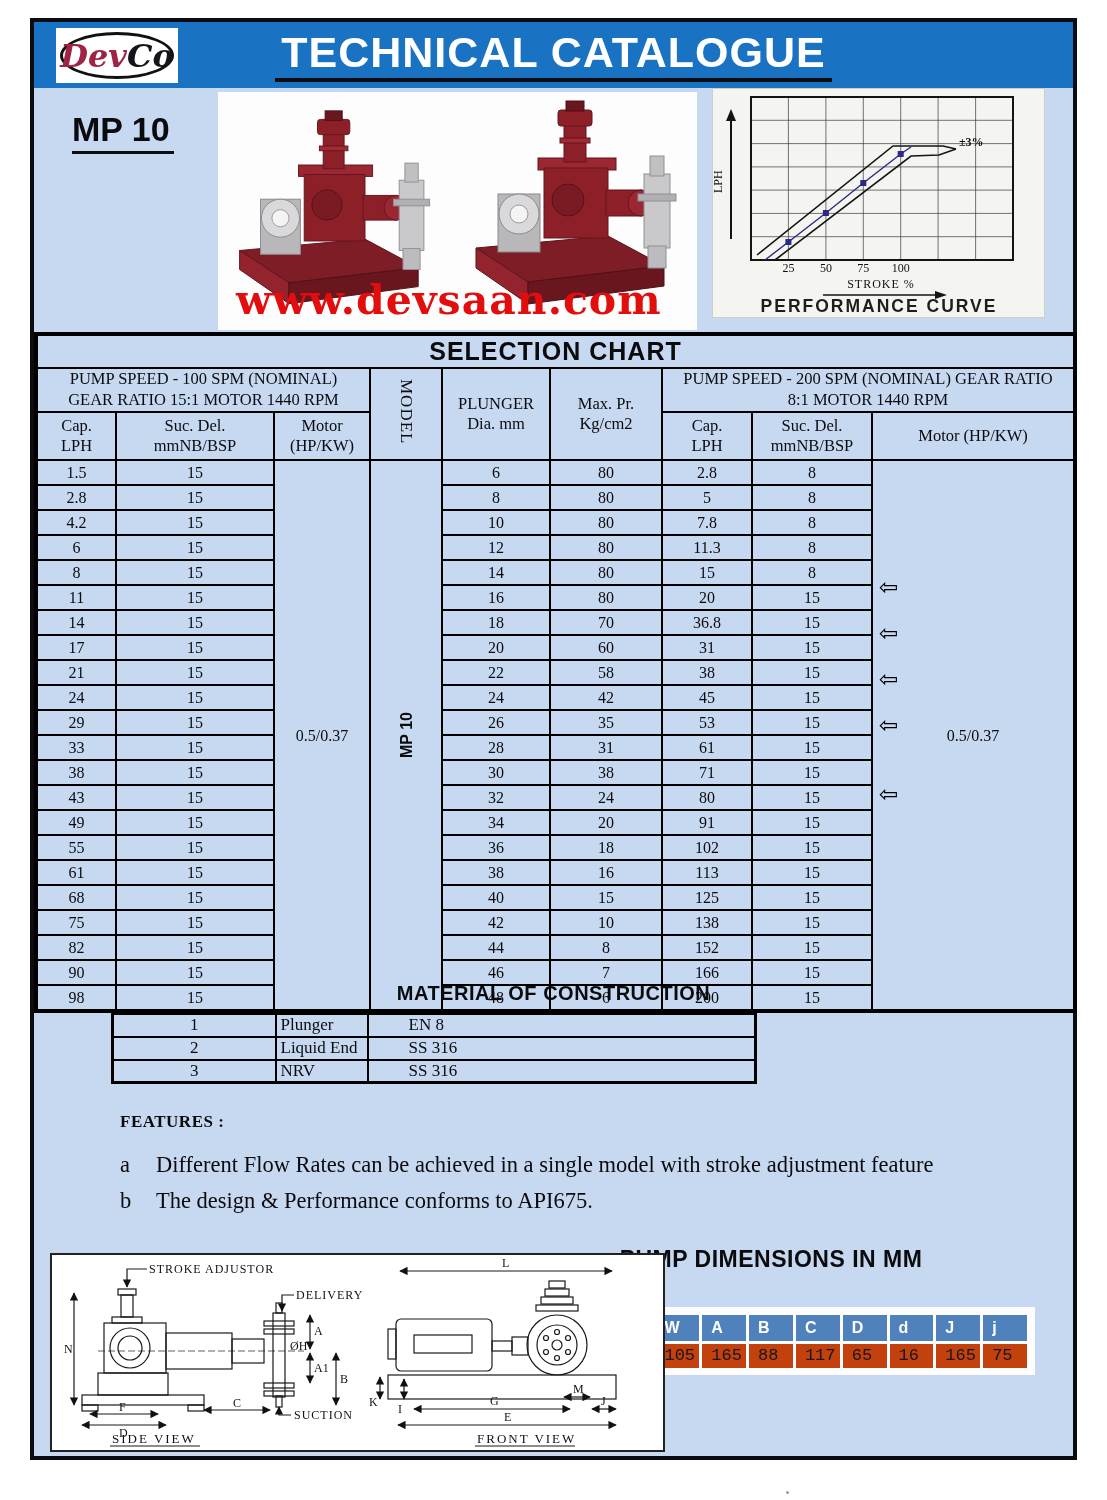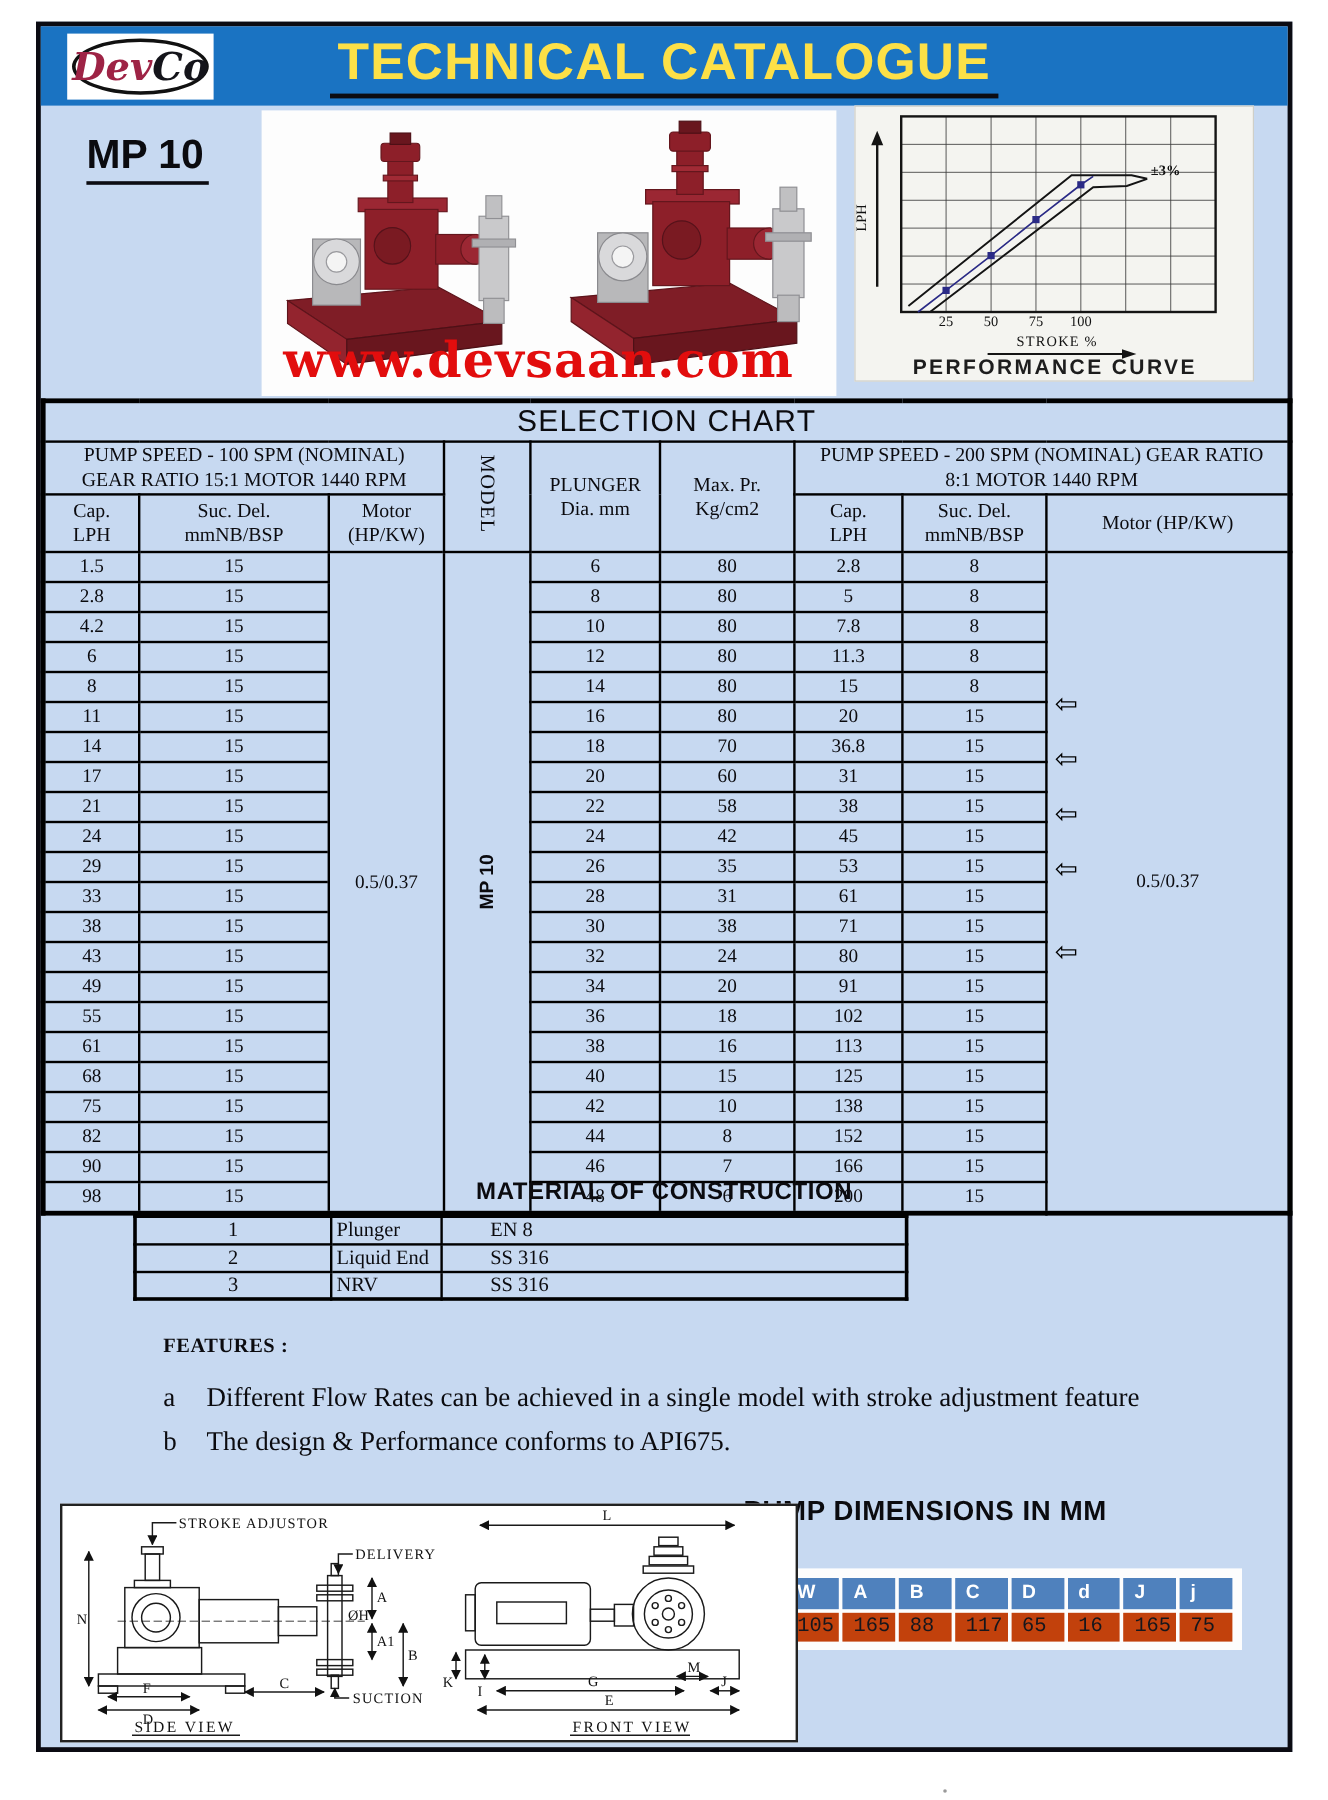--- a/index.html
+++ b/index.html
@@ -12,21 +12,21 @@
   
   .topbar{position:absolute;left:0;top:0;width:100%;height:66px;background:#1a73c2;}
   .logo-box{position:absolute;left:22px;top:6px;width:122px;height:55px;background:#ffffff;}
   .logo-ellipse{position:absolute;left:4px;top:4px;right:4px;bottom:4px;border:3px solid #111;
                 border-radius:50%;display:flex;align-items:center;justify-content:center;
                 font-family:"DejaVu Serif",serif;font-style:italic;font-size:32px;font-weight:bold;}
   .logo-dev{color:#9e2345;}
   .logo-co{color:#14141a;}
   .main-title-wrap{position:absolute;left:0;top:0;width:100%;height:66px;text-align:center;}
   .main-title{display:inline-block;margin-top:6px;font-family:"Liberation Sans",sans-serif;
-              font-weight:bold;font-size:43px;letter-spacing:1px;color:#fde047;
+              font-weight:bold;font-size:43px;letter-spacing:1px;color:#ffffff;
               border-bottom:4px solid #0c0c12;padding:0 6px 1px 6px;}
 
   
   .model-label{position:absolute;left:38px;top:88px;font-family:"Liberation Sans",sans-serif;
                font-weight:bold;font-size:34px;border-bottom:3px solid #0c0c12;padding:0 4px 2px 0;}
 
   
   .photo-panel{position:absolute;left:184px;top:70px;width:479px;height:238px;background:#fdfdfd;}
   .watermark{position:absolute;left:18px;bottom:6px;font-family:"DejaVu Serif",serif;
              font-weight:bold;font-size:41px;color:#e20d0d;letter-spacing:1px;white-space:nowrap;}
@@ -35,21 +35,21 @@
   .perf-panel{position:absolute;left:678px;top:66px;width:333px;height:230px;background:#f4f4f0;
               border:1px solid #cfcfc8;box-sizing:border-box;}
 
   
   .sel-wrap{position:absolute;left:0;top:310px;width:1039px;}
   table.sel{border-collapse:collapse;width:1039px;table-layout:fixed;}
   table.sel td,table.sel th{border:2px solid #000;padding:0;text-align:center;
         font-family:"Liberation Serif",serif;font-size:16.5px;color:#0b0b0f;box-sizing:border-box;}
   table.sel{border:4px solid #000;}
   .sel-title-cell{height:34px;font-family:"Liberation Sans",sans-serif !important;
-        font-weight:normal;font-size:25px !important;letter-spacing:1px;}
+        font-weight:bold;font-size:25px !important;letter-spacing:1px;}
   .group-head{height:44px;font-size:17px;line-height:1.25;margin-top:36px;}
   .sub-head{height:48px;font-size:17px;line-height:1.2;}
   tr.data-row{height:23px;}
   tr.data-row td{height:23px;line-height:23px;font-size:16px;}
   td.model-head-cell{vertical-align:middle;}
   .rot-down{writing-mode:vertical-rl;letter-spacing:1px;font-size:17px;display:inline-block;}
   td.model-body-cell{position:relative;}
   .rot-up{position:absolute;left:50%;top:50%;transform:translate(-50%,-50%) rotate(-90deg);
           font-family:"Liberation Sans",sans-serif;font-weight:bold;font-size:16px;white-space:nowrap;}
   td.motor-cell{vertical-align:middle;font-size:17px;}
@@ -61,21 +61,21 @@
   
   .mat-title{position:absolute;left:0;top:960px;width:1039px;text-align:center;
              font-family:"Liberation Sans",sans-serif;font-weight:bold;font-size:20px;letter-spacing:.5px;}
   table.mat{position:absolute;left:77px;top:990px;border-collapse:collapse;border:3px solid #000;}
   table.mat td{border:2px solid #000;height:23px;font-size:17px;padding:0 4px;box-sizing:border-box;}
   table.mat td.c1{width:163px;text-align:center;}
   table.mat td.c2{width:92px;text-align:left;}
   table.mat td.c3{width:388px;text-align:left;padding-left:40px;}
 
   
-  .features{position:absolute;left:102px;top:1090px;width:880px;}
+  .features{position:absolute;left:86px;top:1090px;width:880px;}
   .features-head{font-weight:bold;font-size:17px;letter-spacing:.5px;margin-bottom:16px;}
   .feat-item{display:flex;font-size:22.5px;line-height:34px;margin-bottom:2px;}
   .feat-key{width:36px;flex:0 0 36px;}
   .feat-text{flex:1;max-width:800px;}
 
   
   .dims-title{position:absolute;left:473px;top:1224px;width:528px;text-align:center;
               font-family:"Liberation Sans",sans-serif;font-weight:bold;font-size:23px;letter-spacing:.5px;}
   .dims-panel{position:absolute;left:473px;top:1285px;width:528px;height:68px;background:#fdfdfd;
               padding:8px;box-sizing:border-box;}

